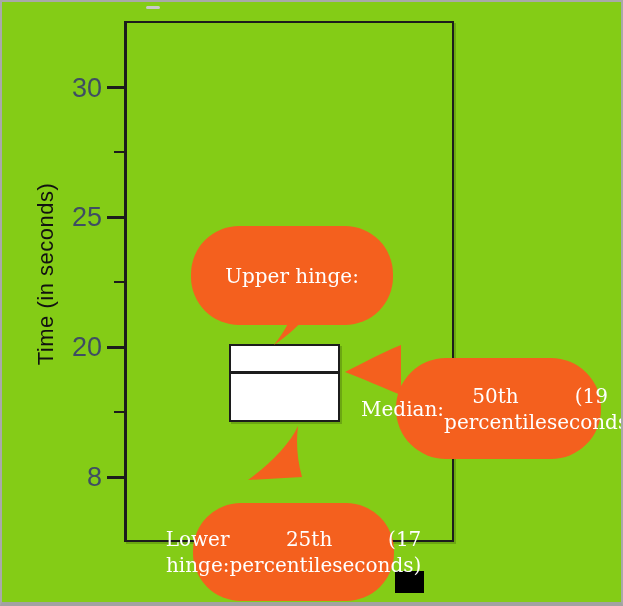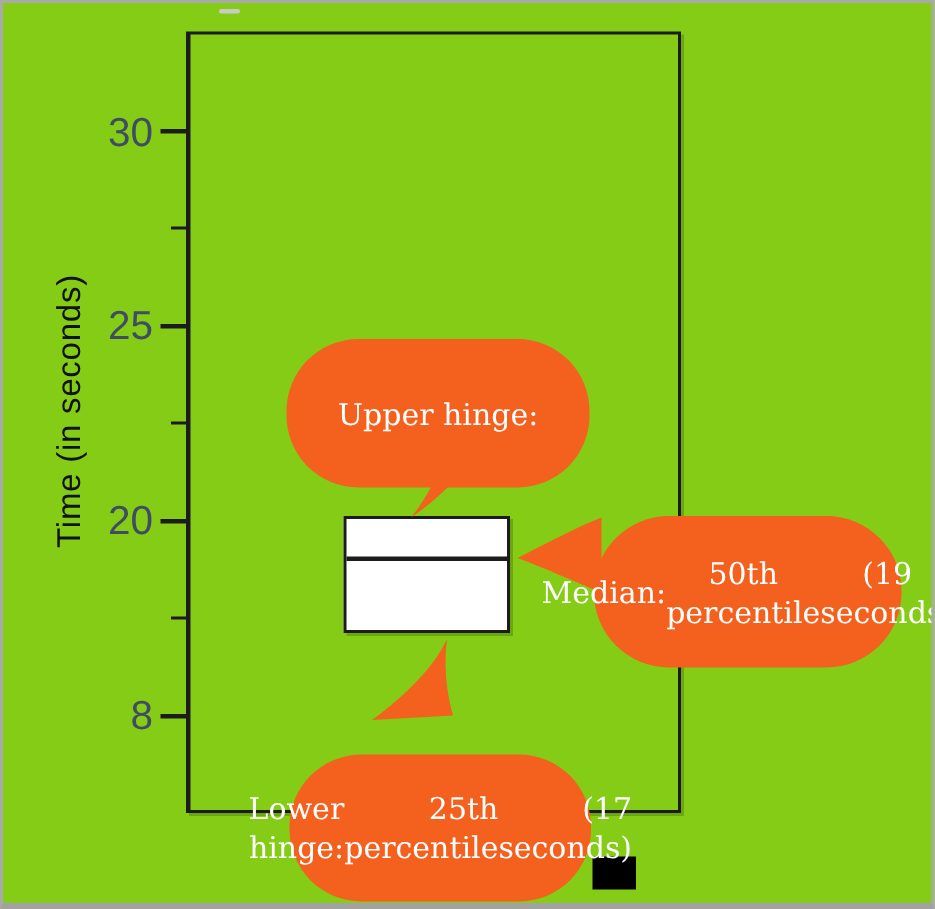--- a/index.html
+++ b/index.html
@@ -38,21 +38,21 @@
   }
   .median-line{position:absolute;left:0;right:0;top:25px;height:3px;background:var(--axis-black);}
   .tails{position:absolute;left:0;top:0;width:623px;height:606px;z-index:3;pointer-events:none;}
   .bubble{
     position:absolute;background:var(--bubble-orange);color:var(--bubble-text);
     display:flex;flex-direction:row;justify-content:center;align-items:center;
     text-align:center;font-family:"DejaVu Serif","Liberation Serif",serif;
     font-size:20px;line-height:26px;z-index:4;margin-top:28px;
   }
   .bubble-upper{left:189px;top:196px;width:202px;height:99px;border-radius:48px;}
-  .bubble-median{left:394px;top:314px;width:205px;height:101px;border-radius:50px;}
+  .bubble-median{left:394px;top:328px;width:205px;height:101px;border-radius:50px;}
   .bubble-lower{left:191px;top:473px;width:201px;height:98px;border-radius:48px;text-align:right;}
   .black-marker{position:absolute;left:393px;top:569px;width:29px;height:22px;background:#000;z-index:2;}
 </style>
 </head>
 <body>
 
 <div class="canvas">
 
   <div class="top-dash"></div>
 

